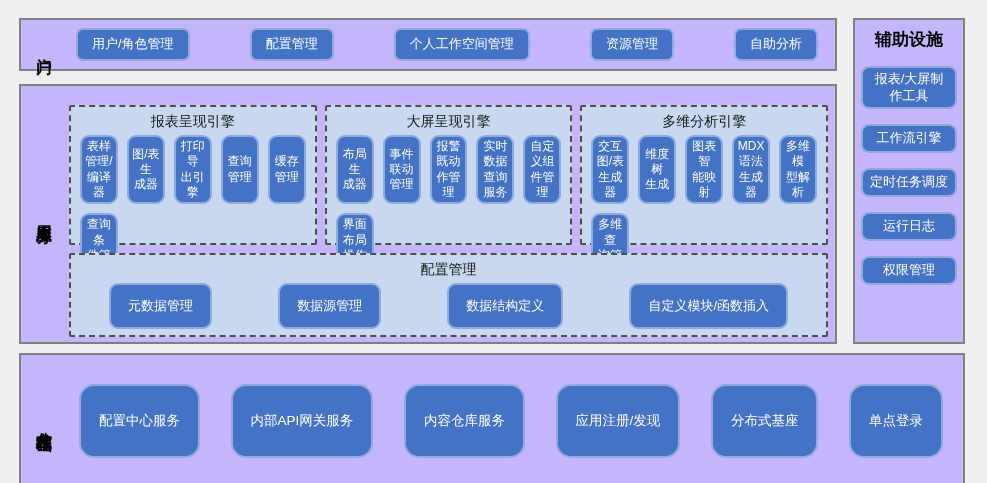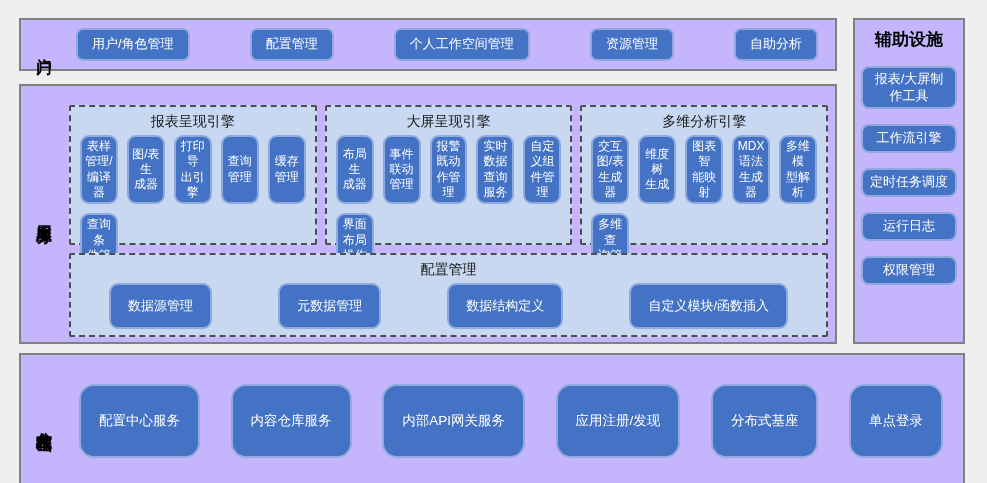--- a/index.html
+++ b/index.html
@@ -125,22 +125,22 @@
           <div class="btn btn-small">多维查
 询管理</div>
         </div>
       </div>
 
     </div>
 
     <div class="group group-config">
       <div class="group-title">配置管理</div>
       <div class="config-row">
+        <div class="btn btn-mid">元数据管理</div>
         <div class="btn btn-mid">数据源管理</div>
-        <div class="btn btn-mid">元数据管理</div>
         <div class="btn btn-mid">数据结构定义</div>
         <div class="btn btn-mid">自定义模块/函数插入</div>
       </div>
     </div>
   </div>
 </section>
 
 <section class="panel panel-aux">
   <div class="aux-title">辅助设施</div>
   <div class="btn btn-side">报表/大屏制
@@ -150,19 +150,19 @@
   <div class="btn btn-side">运行日志</div>
   <div class="btn btn-side">权限管理</div>
 </section>
 
 <section class="panel panel-dist">
   <div class="label-col">
     <span class="vlabel">分布式基础</span>
   </div>
   <div class="dist-row">
     <div class="btn btn-big">配置中心服务</div>
+    <div class="btn btn-big">内部API网关服务</div>
     <div class="btn btn-big">内容仓库服务</div>
-    <div class="btn btn-big">内部API网关服务</div>
     <div class="btn btn-big">应用注册/发现</div>
     <div class="btn btn-big">分布式基座</div>
     <div class="btn btn-big">单点登录</div>
   </div>
 </section>
 
 </body></html>

